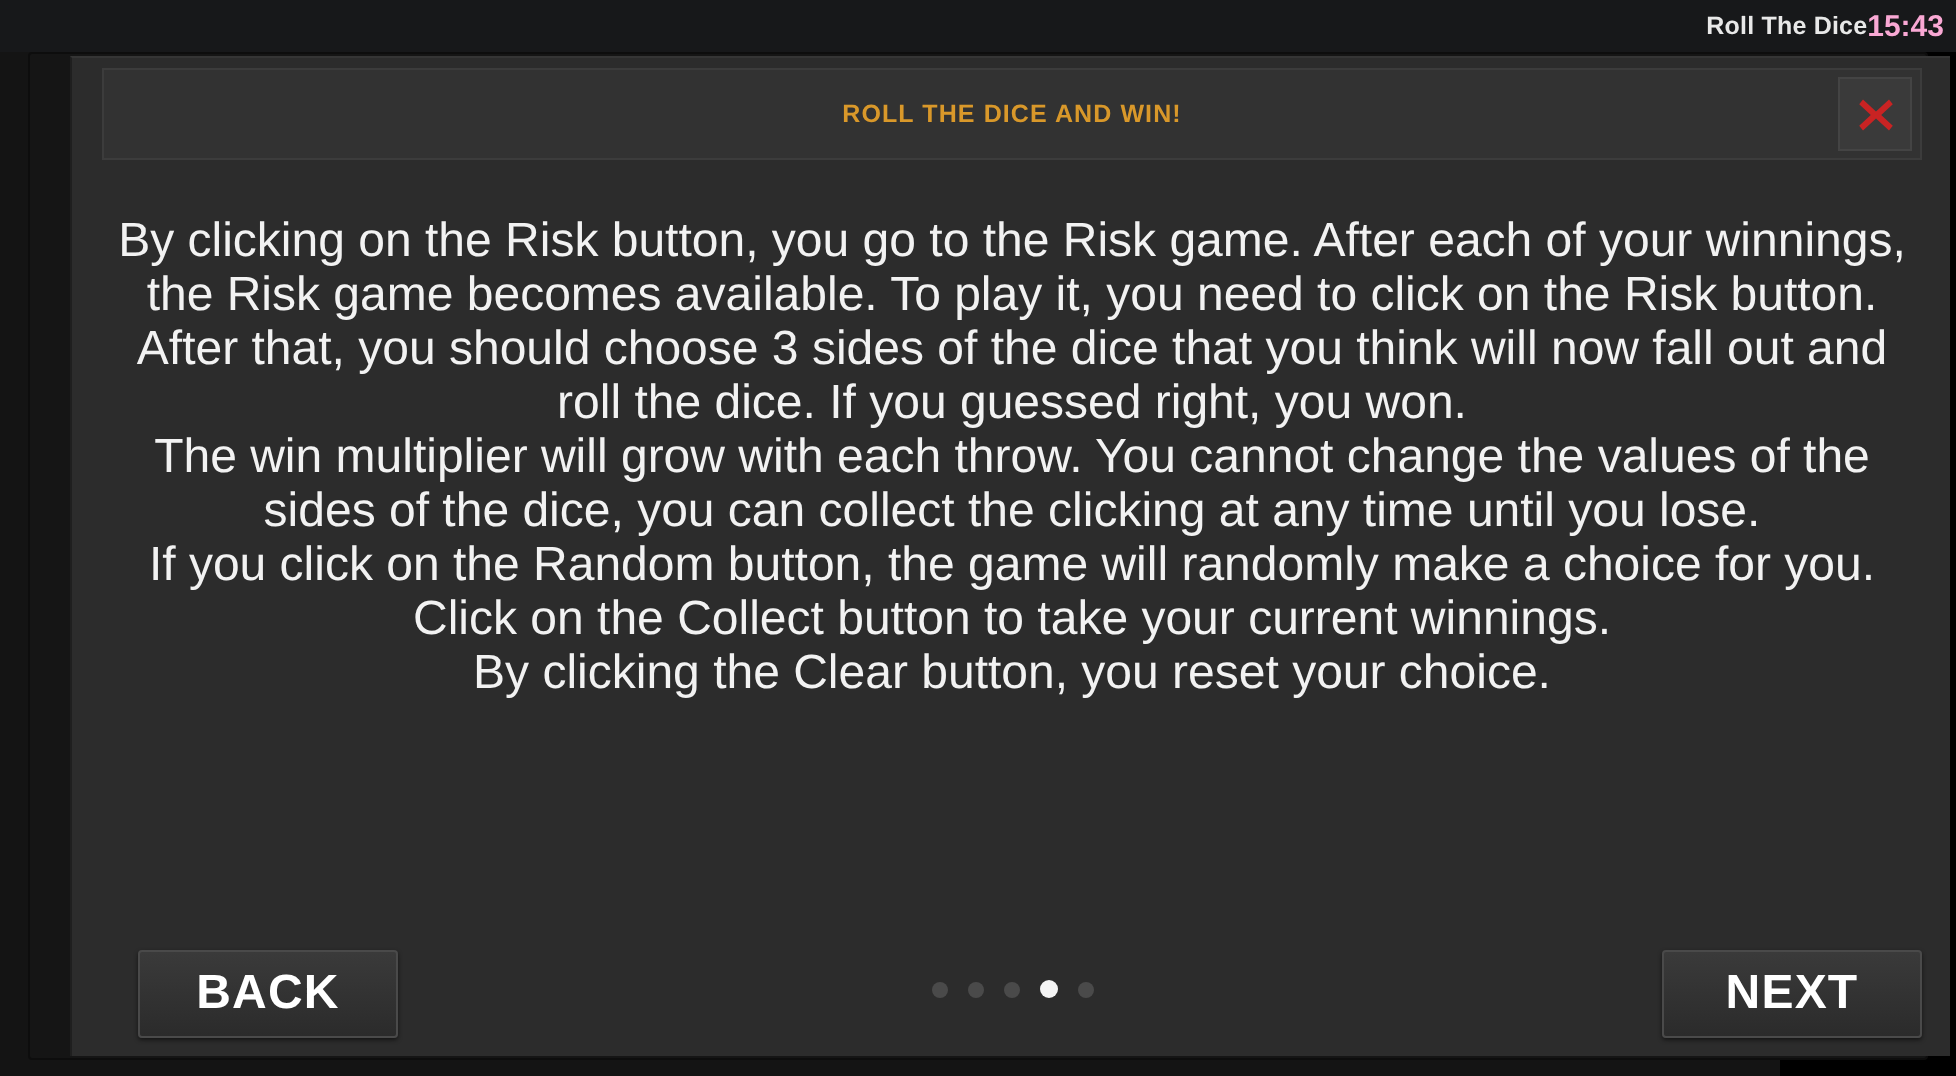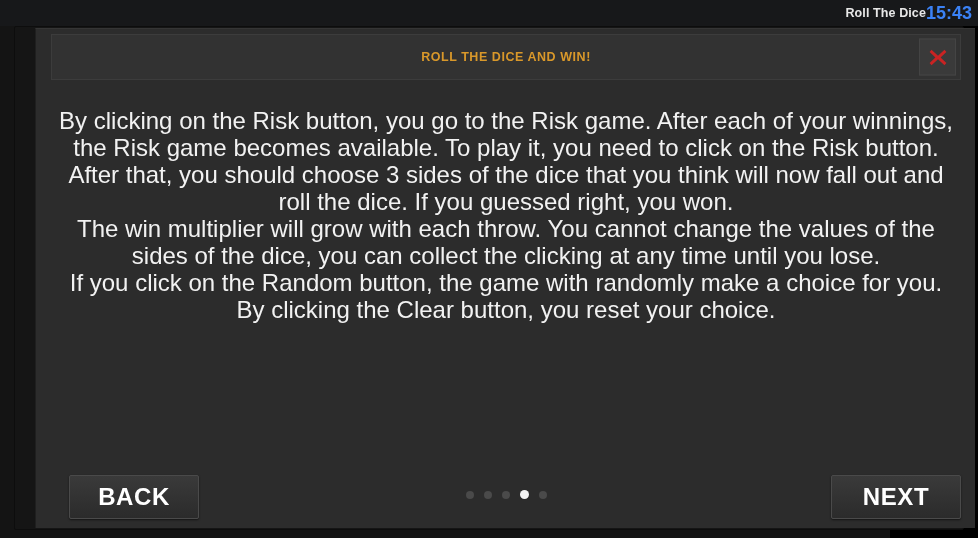--- a/index.html
+++ b/index.html
@@ -29,22 +29,22 @@
     padding: 0 6px 0 8px;
   }
   .titlebar-title {
     color: #e8e8e8;
     font-size: 12.5px;
     font-weight: bold;
     letter-spacing: 0.1px;
     white-space: nowrap;
   }
   .titlebar-clock {
-    color: #3b82f6;
-    font-size: 18px;
+    color: #f9a8d4;
+    font-size: 15px;
     font-weight: bold;
     white-space: nowrap;
   }
 
   
   .stage {
     position: absolute;
     left: 0; top: 26px;
     width: 890px;
     height: 512px;
@@ -203,21 +203,22 @@
             <svg width="22" height="22" viewBox="0 0 22 22" aria-hidden="true">
               <path d="M4.5 3.2 L11 9.2 L17.5 3.2 L19.4 5.6 L13.6 11 L19.4 16.4 L17.5 18.8 L11 12.8 L4.5 18.8 L2.6 16.4 L8.4 11 L2.6 5.6 Z" fill="#c92323"></path>
             </svg>
           </span>
         </div>
       </div>
 
       <div class="body-copy">
         <p class="para">By clicking on the Risk button, you go to the Risk game. After each of your winnings, the Risk game becomes available. To play it, you need to click on the Risk button. After that, you should choose 3 sides of the dice that you think will now fall out and roll the dice. If you guessed right, you won.</p>
         <p class="para">The win multiplier will grow with each throw. You cannot change the values of the sides of the dice, you can collect the clicking at any time until you lose.</p>
-        <p class="para">If you click on the Random button, the game with randomly make a choice for you.</p>
+        <p class="para">If you click on the Random button, the game will randomly make a choice for you.</p>
+        <p class="para">Click on the Collect button to take your current winnings.</p>
         <p class="para">By clicking the Clear button, you reset your choice.</p>
       </div>
 
       <div class="footer">
         <div class="nav-button nav-back">BACK</div>
         <div class="dots">
             <div class="dot"></div>
             <div class="dot"></div>
             <div class="dot"></div>
             <div class="dot active"></div>

